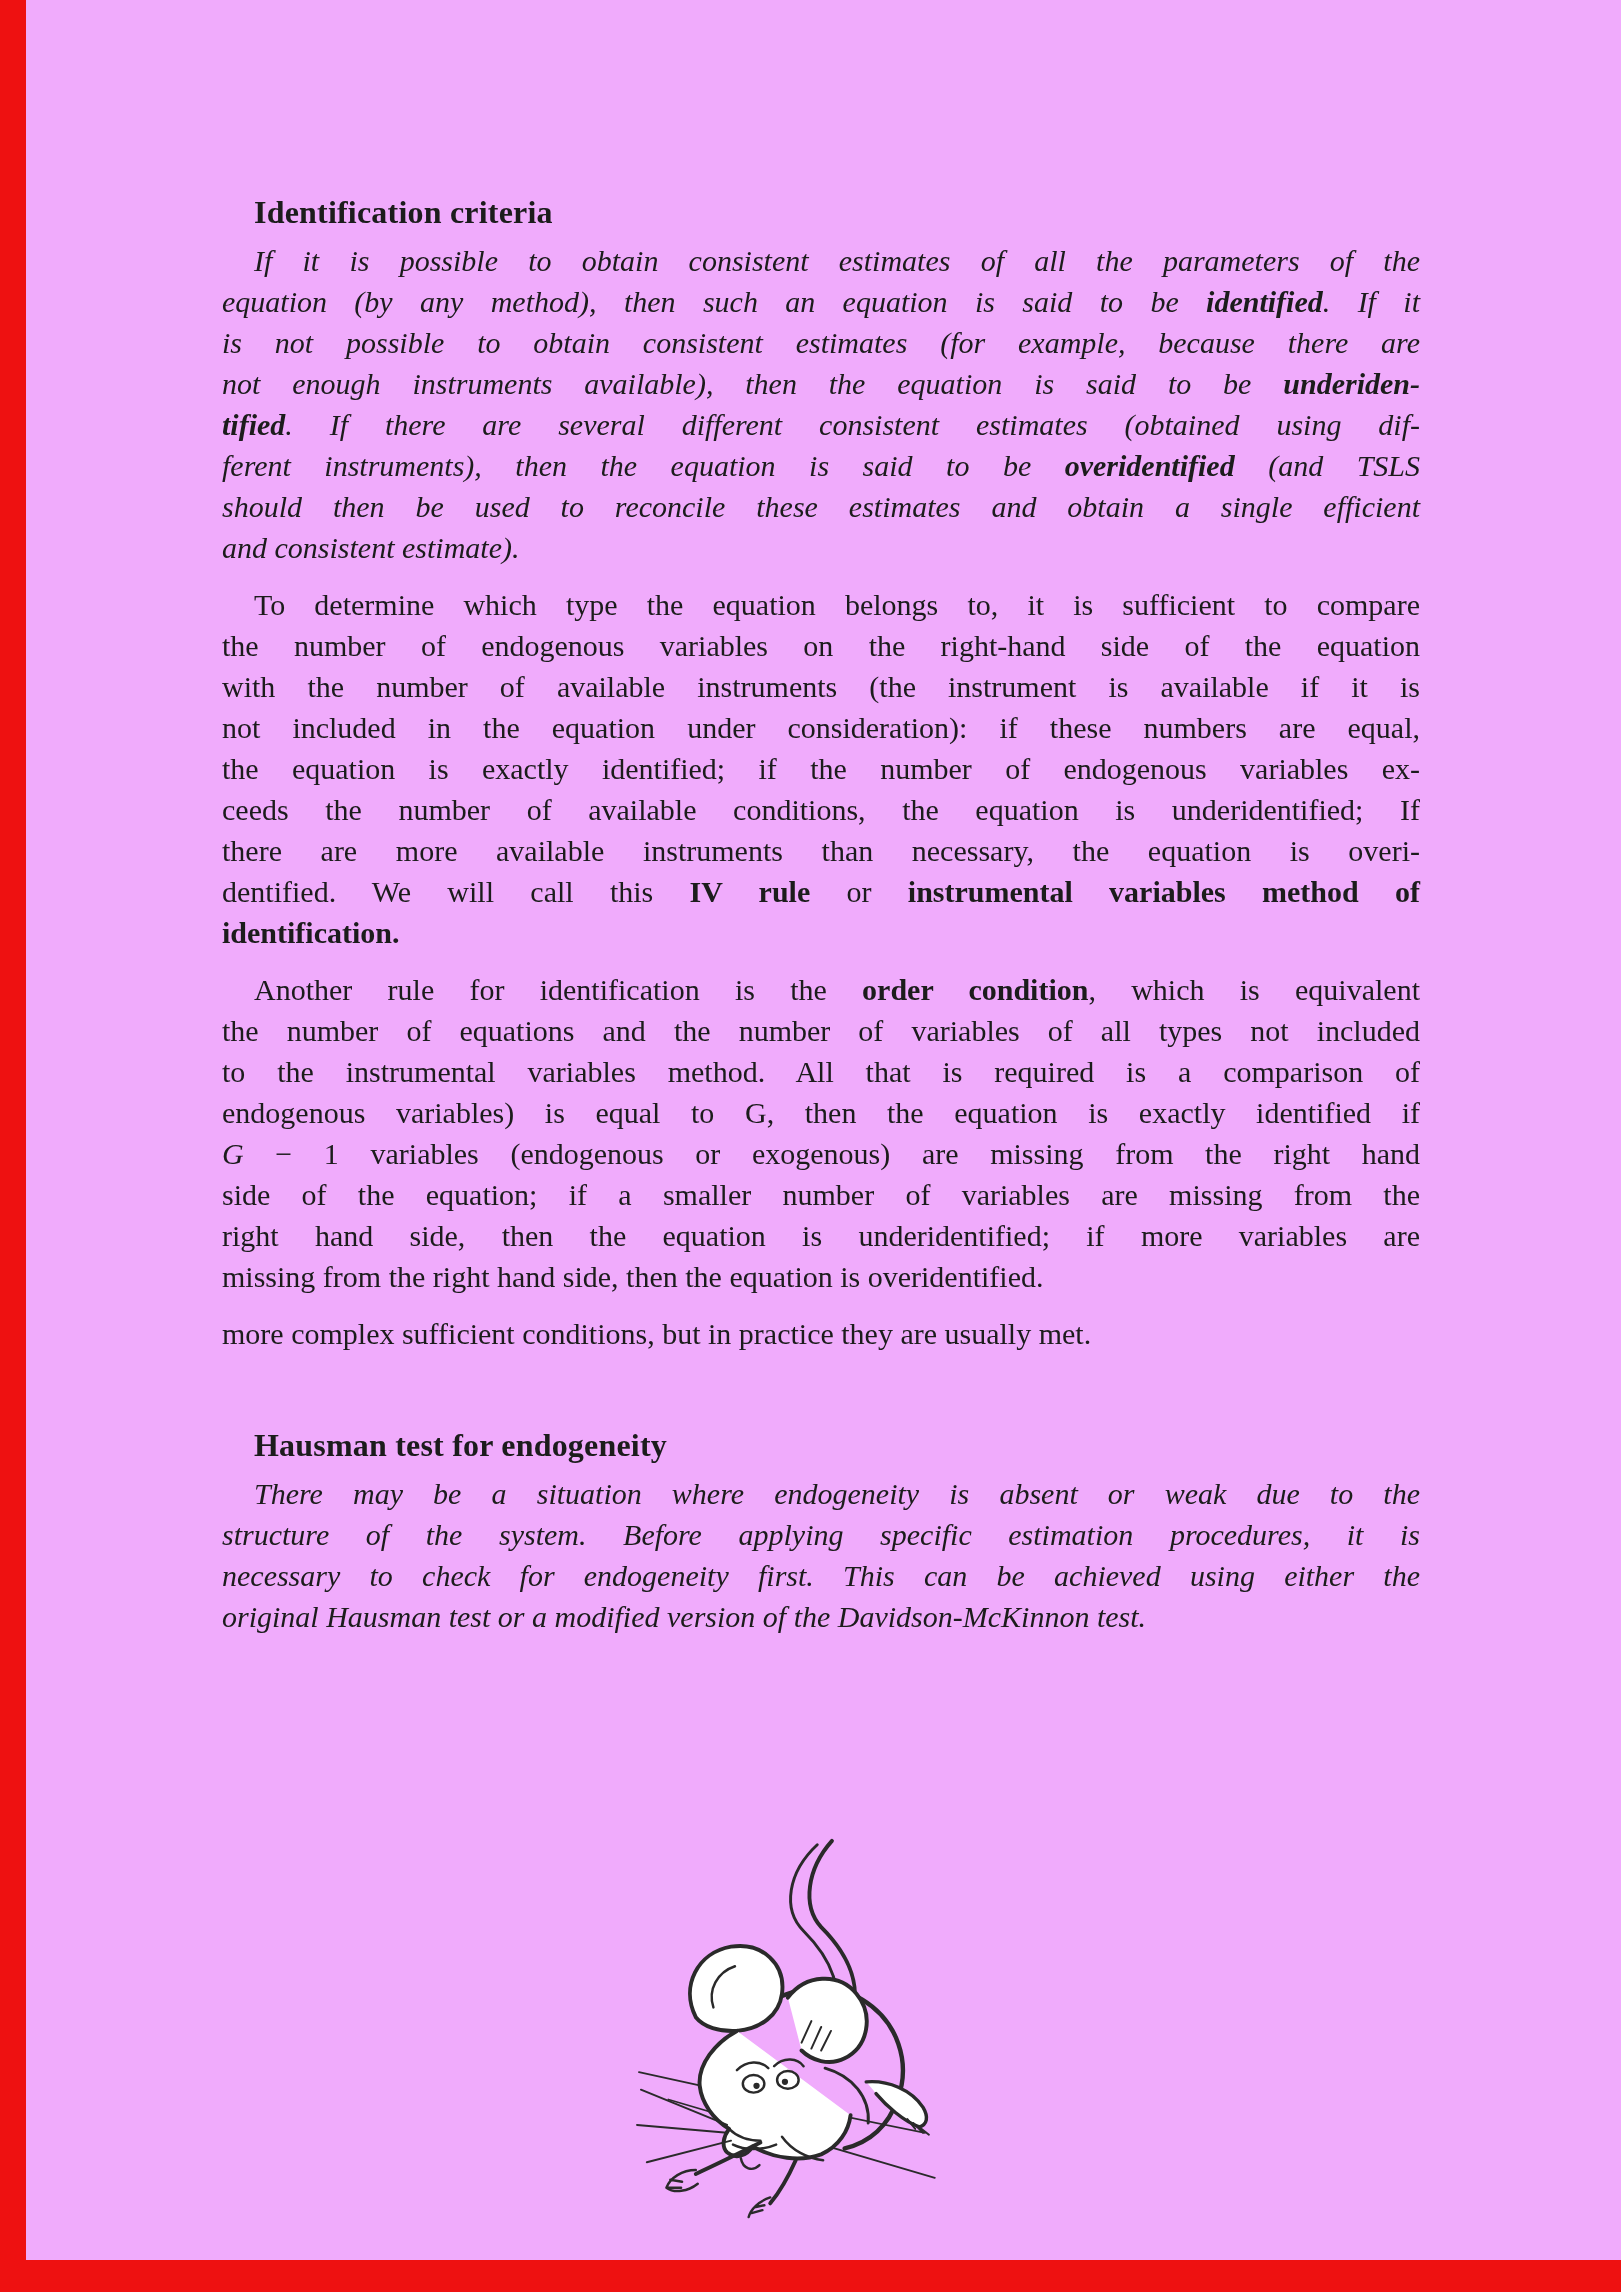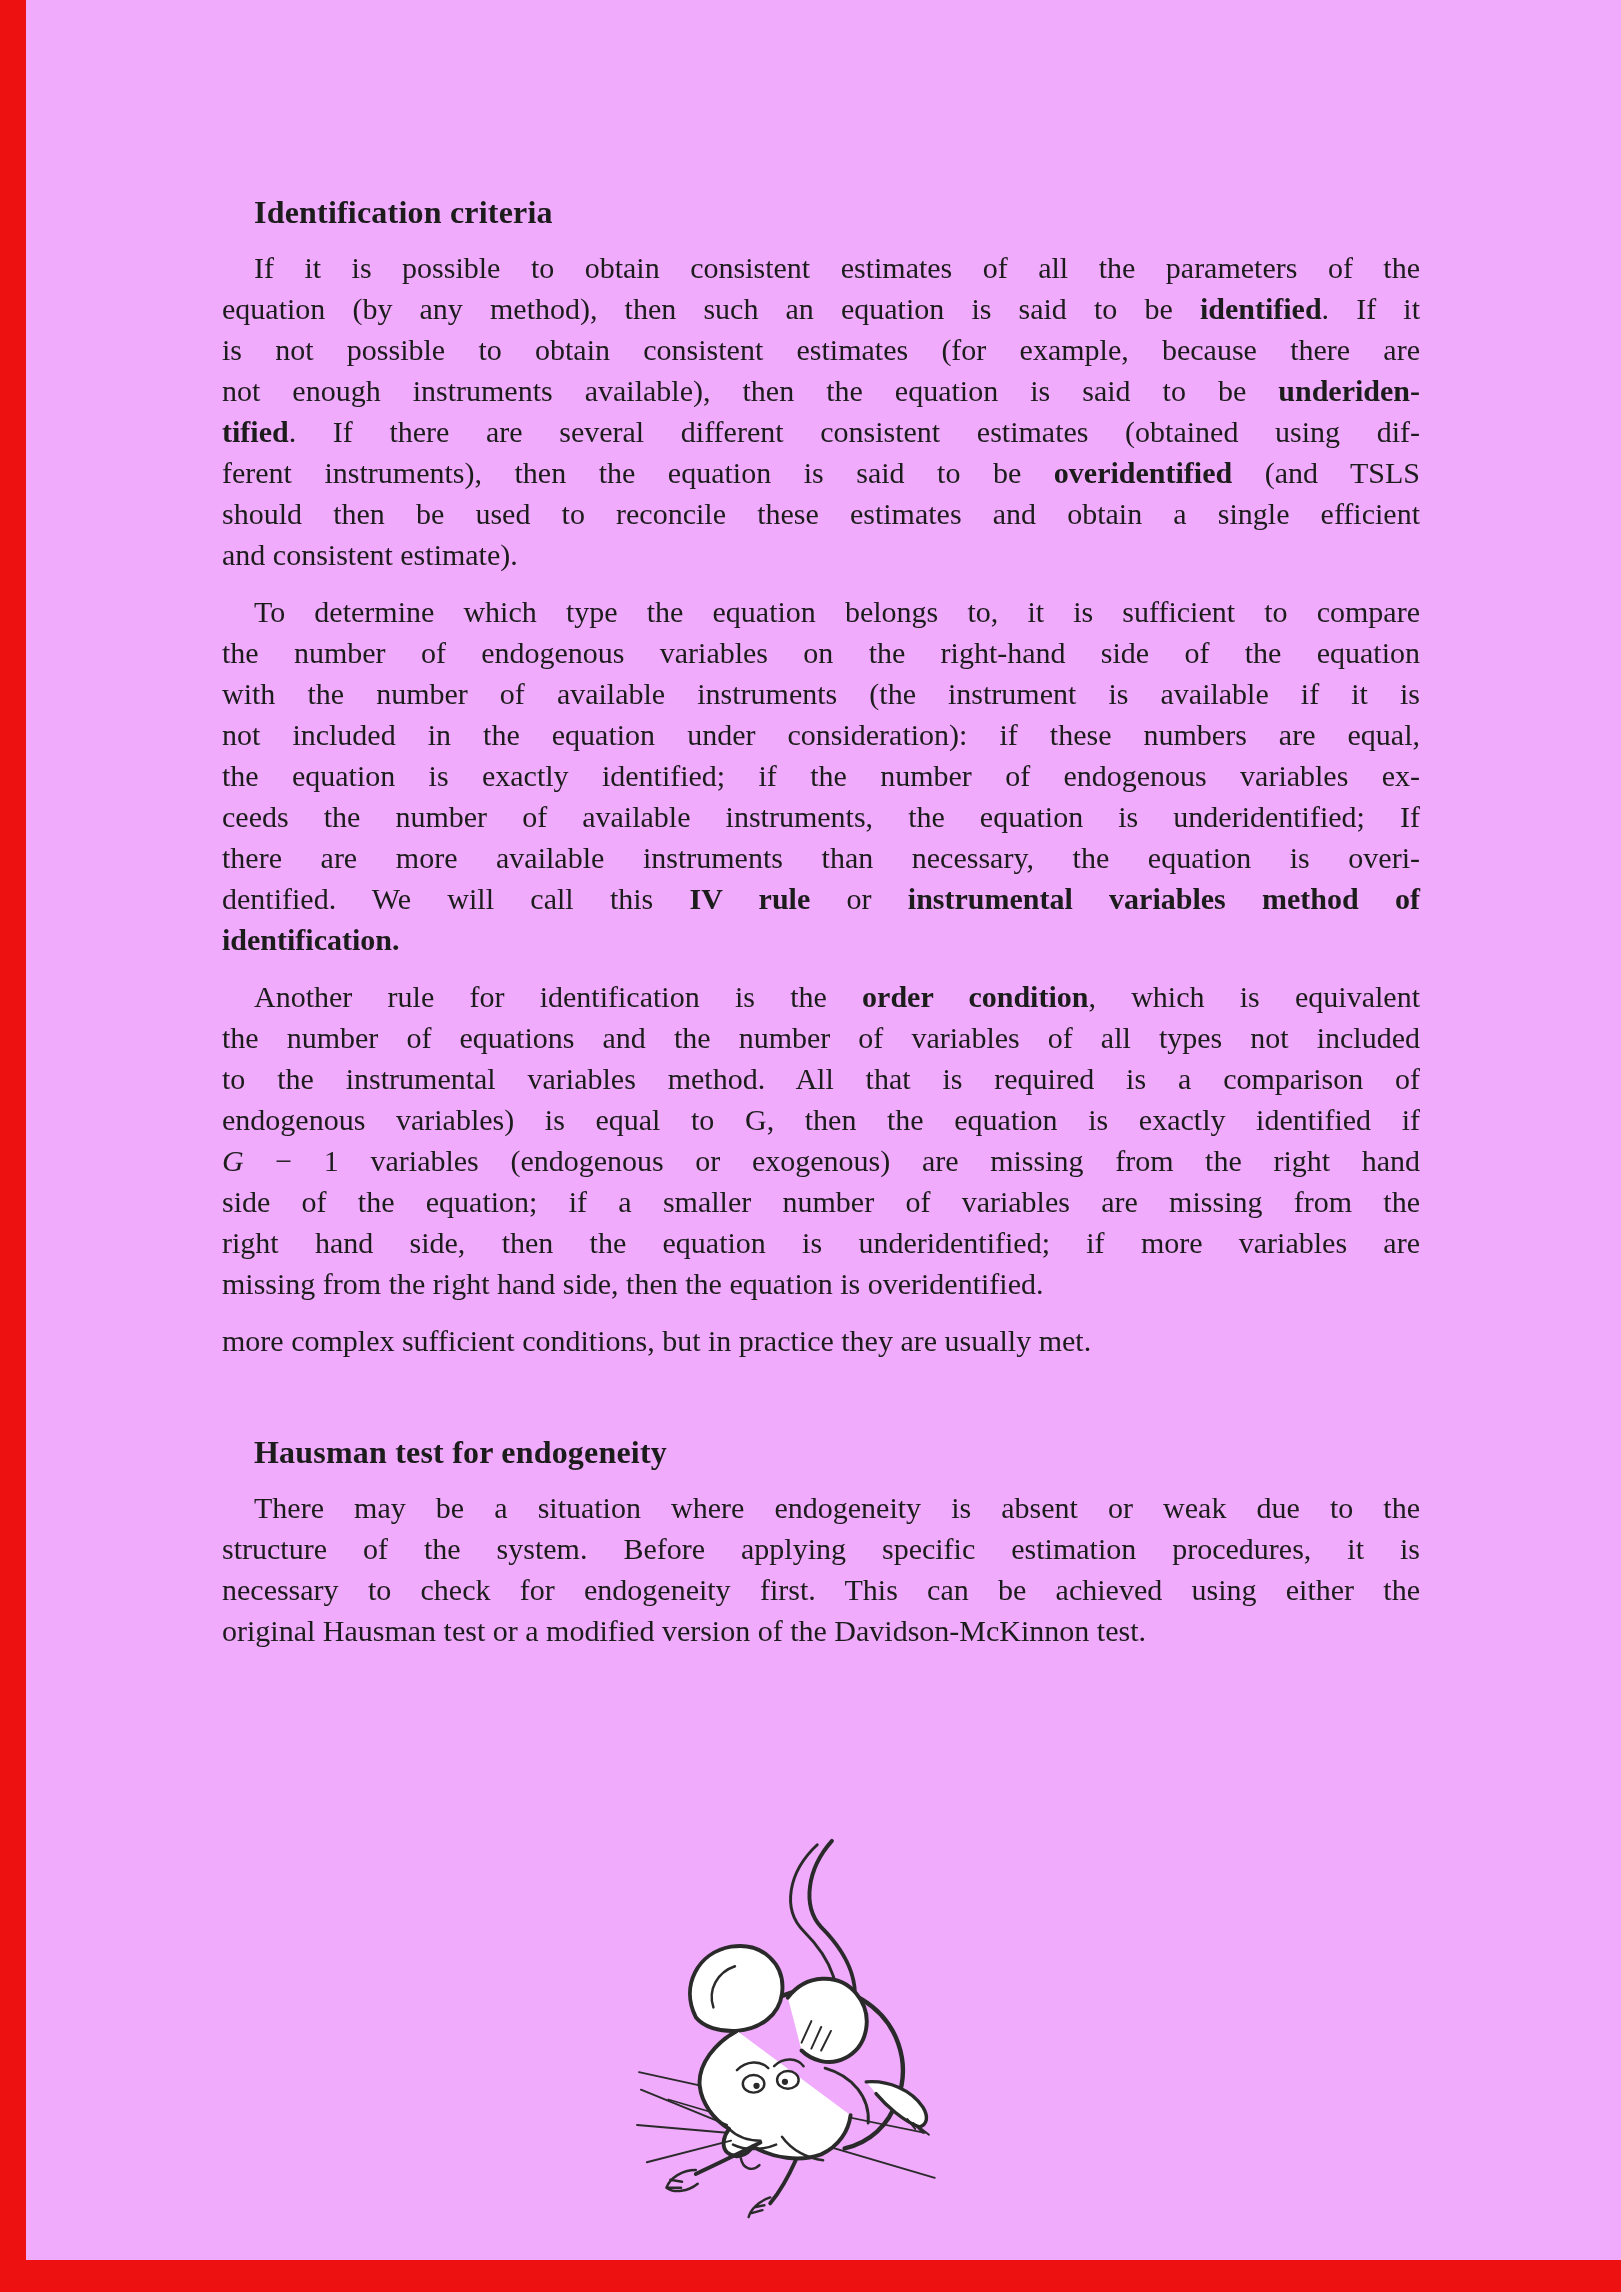--- a/index.html
+++ b/index.html
@@ -28,21 +28,21 @@
     width: 1198px;
   }
   .heading {
     font-size: 32px;
     font-weight: 700;
     line-height: 41px;
     padding-left: 32px;
     letter-spacing: 0.2px;
   }
   .para { margin-top: 16px; }
-  .heading + .para { margin-top: 14px; }
+  .heading + .para { margin-top: 7px; font-style: italic; }
   .line {
     font-size: 30px;
     line-height: 41px;
     text-align: justify;
     text-align-last: justify;
     white-space: normal;
   }
   .line.first { padding-left: 32px; }
   .line.last { text-align-last: left; }
   .b { font-weight: 700; }
@@ -75,21 +75,21 @@
         <div class="line"><span>ferent instruments), then the equation is said to be </span><span class="b">overidentified</span><span> (and TSLS</span></div>
         <div class="line"><span>should then be used to reconcile these estimates and obtain a single efficient</span></div>
         <div class="line last"><span>and consistent estimate).</span></div>
       </div>
       <div class="para">
         <div class="line first"><span>To determine which type the equation belongs to, it is sufficient to compare</span></div>
         <div class="line"><span>the number of endogenous variables on the right-hand side of the equation</span></div>
         <div class="line"><span>with the number of available instruments (the instrument is available if it is</span></div>
         <div class="line"><span>not included in the equation under consideration): if these numbers are equal,</span></div>
         <div class="line"><span>the equation is exactly identified; if the number of endogenous variables ex-</span></div>
-        <div class="line"><span>ceeds the number of available instruments, the equation is underidentified; If</span></div>
+        <div class="line"><span>ceeds the number of available conditions, the equation is underidentified; If</span></div>
         <div class="line"><span>there are more available instruments than necessary, the equation is overi-</span></div>
         <div class="line"><span>dentified. We will call this </span><span class="b">IV rule</span><span> or </span><span class="b">instrumental variables method of</span></div>
         <div class="line last"><span class="b">identification.</span></div>
       </div>
       <div class="para">
         <div class="line first"><span>Another rule for identification is the </span><span class="b">order condition</span><span>, which is equivalent</span></div>
         <div class="line"><span>the number of equations and the number of variables of all types not included</span></div>
         <div class="line"><span>to the instrumental variables method. All that is required is a comparison of</span></div>
         <div class="line"><span>endogenous variables) is equal to G, then the equation is exactly identified if</span></div>
         <div class="line"><span class="i">G</span><span> − 1 variables (endogenous or exogenous) are missing from the right hand</span></div>

